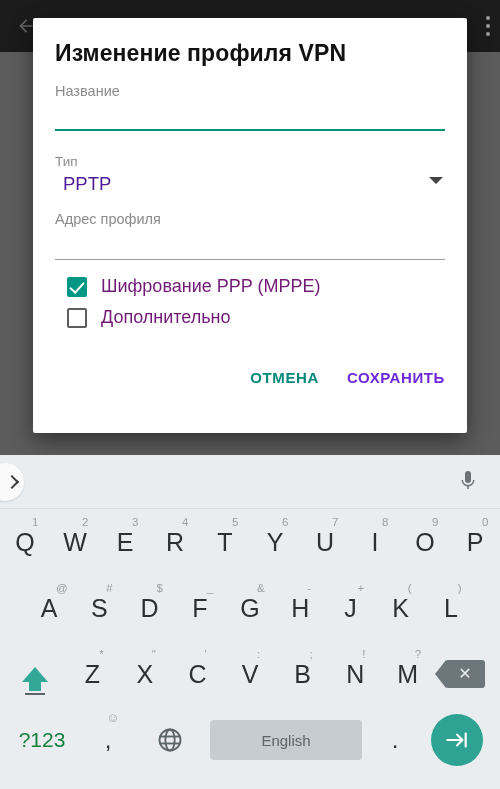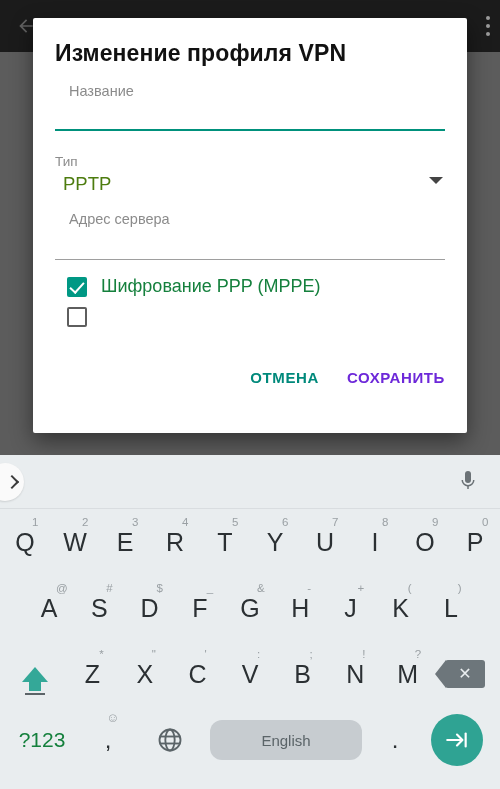--- a/index.html
+++ b/index.html
@@ -42,35 +42,35 @@
     box-shadow: 0 8px 22px rgba(0,0,0,.45);
     padding: 0 22px;
   }
   .dialog-title {
     font-size: 23px; font-weight: bold; color: #111;
     padding-top: 22px; letter-spacing: .1px;
   }
 
   .field { position: relative; }
   .field-label {
-    font-size: 14.5px; color: #8b8b8b; padding-top: 16px; margin-left: 14px;
+    font-size: 14.5px; color: #8b8b8b; padding-top: 16px;
   }
   .field-underline-active {
     height: 2px; background: #00917c; margin-top: 30px;
   }
   .field-underline-inactive {
     height: 1px; background: #9e9e9e; margin-top: 32px;
   }
 
   .select-label { font-size: 13.5px; color: #8b8b8b; padding-top: 23px; }
   .select-row {
     position: relative; display: flex; align-items: center;
     padding-left: 8px; padding-top: 4px;
   }
-  .select-value { font-size: 18.5px; color: #4d7c0f; }
+  .select-value { font-size: 18.5px; color: #4c1d95; }
   .caret {
     position: absolute; right: 2px; top: 8px;
     width: 0; height: 0;
     border-left: 7px solid transparent;
     border-right: 7px solid transparent;
     border-top: 7px solid #444;
   }
 
   .check-row {
     display: flex; align-items: center;
@@ -82,21 +82,21 @@
     flex: 0 0 auto; position: relative;
   }
   .cbox.on { background: #009884; }
   .cbox.on::after {
     content: ""; position: absolute; left: 6px; top: 2px;
     width: 6px; height: 12px;
     border: solid #fff; border-width: 0 2.4px 2.4px 0;
     transform: rotate(42deg);
   }
   .cbox.off { border: 2px solid #5e5e5e; background: #fff; }
-  .check-label { font-size: 18px; color: #15803d; margin-left: 14px; }
+  .check-label { font-size: 18px; color: #701a75; margin-left: 14px; }
 
   .actions {
     position: absolute; right: 22px; bottom: 47px;
     display: flex; align-items: flex-start; gap: 28px;
   }
   .btn-text {
     font-size: 15px; font-weight: bold; letter-spacing: .6px;
     background: none; border: none; font-family: inherit;
   }
   .btn-cancel { color: #00897b; }
@@ -174,21 +174,21 @@
   }
   .x-glyph { color: #e9edef; font-size: 16px; line-height: 1; }
 
   .krow4 { height: 66px; display: flex; align-items: center; padding: 0 6px; }
   .k-num { flex: 0 0 72px; text-align: center; font-size: 21px; color: #15803d; }
   .k-comma { flex: 0 0 60px; position: relative; text-align: center; font-size: 24px; color: #2b3033; }
   .k-comma .sup-emoji { position: absolute; top: -16px; left: 50%; margin-left: -2px; font-size: 13px; color: #9aa0a4; }
   .k-globe { flex: 0 0 64px; display: flex; justify-content: center; }
   .k-space {
     flex: 1 1 auto; height: 40px; margin: 0 8px;
-    background: #c7ccd0; border-radius: 12px;
+    background: #c7ccd0; border-radius: 4px;
     display: flex; align-items: center; justify-content: center;
     color: #5b6468; font-size: 15px;
   }
   .k-dot { flex: 0 0 50px; text-align: center; font-size: 24px; color: #2b3033; line-height: .4; }
   .k-enter { flex: 0 0 74px; display: flex; justify-content: center; }
   .enter-circle {
     width: 52px; height: 52px; border-radius: 26px;
     background: #2fa393;
     display: flex; align-items: center; justify-content: center;
   }
@@ -222,30 +222,31 @@
 
     <div class="field">
       <div class="select-label">Тип</div>
       <div class="select-row">
         <span class="select-value">PPTP</span>
         <span class="caret"></span>
       </div>
     </div>
 
     <div class="field">
-      <div class="field-label">Адрес сервера</div>
+      <div class="field-label">Адрес профиля</div>
       <div class="field-underline-inactive"></div>
     </div>
 
     <div class="check-row">
       <span class="cbox on"></span>
       <span class="check-label">Шифрование PPP (MPPE)</span>
     </div>
     <div class="check-row">
       <span class="cbox off"></span>
+      <span class="check-label">Дополнительно</span>
     </div>
 
     <div class="actions">
       <button class="btn-text btn-cancel">ОТМЕНА</button>
       <button class="btn-text btn-save">СОХРАНИТЬ</button>
     </div>
   </div>
 
   <div class="keyboard">
 

